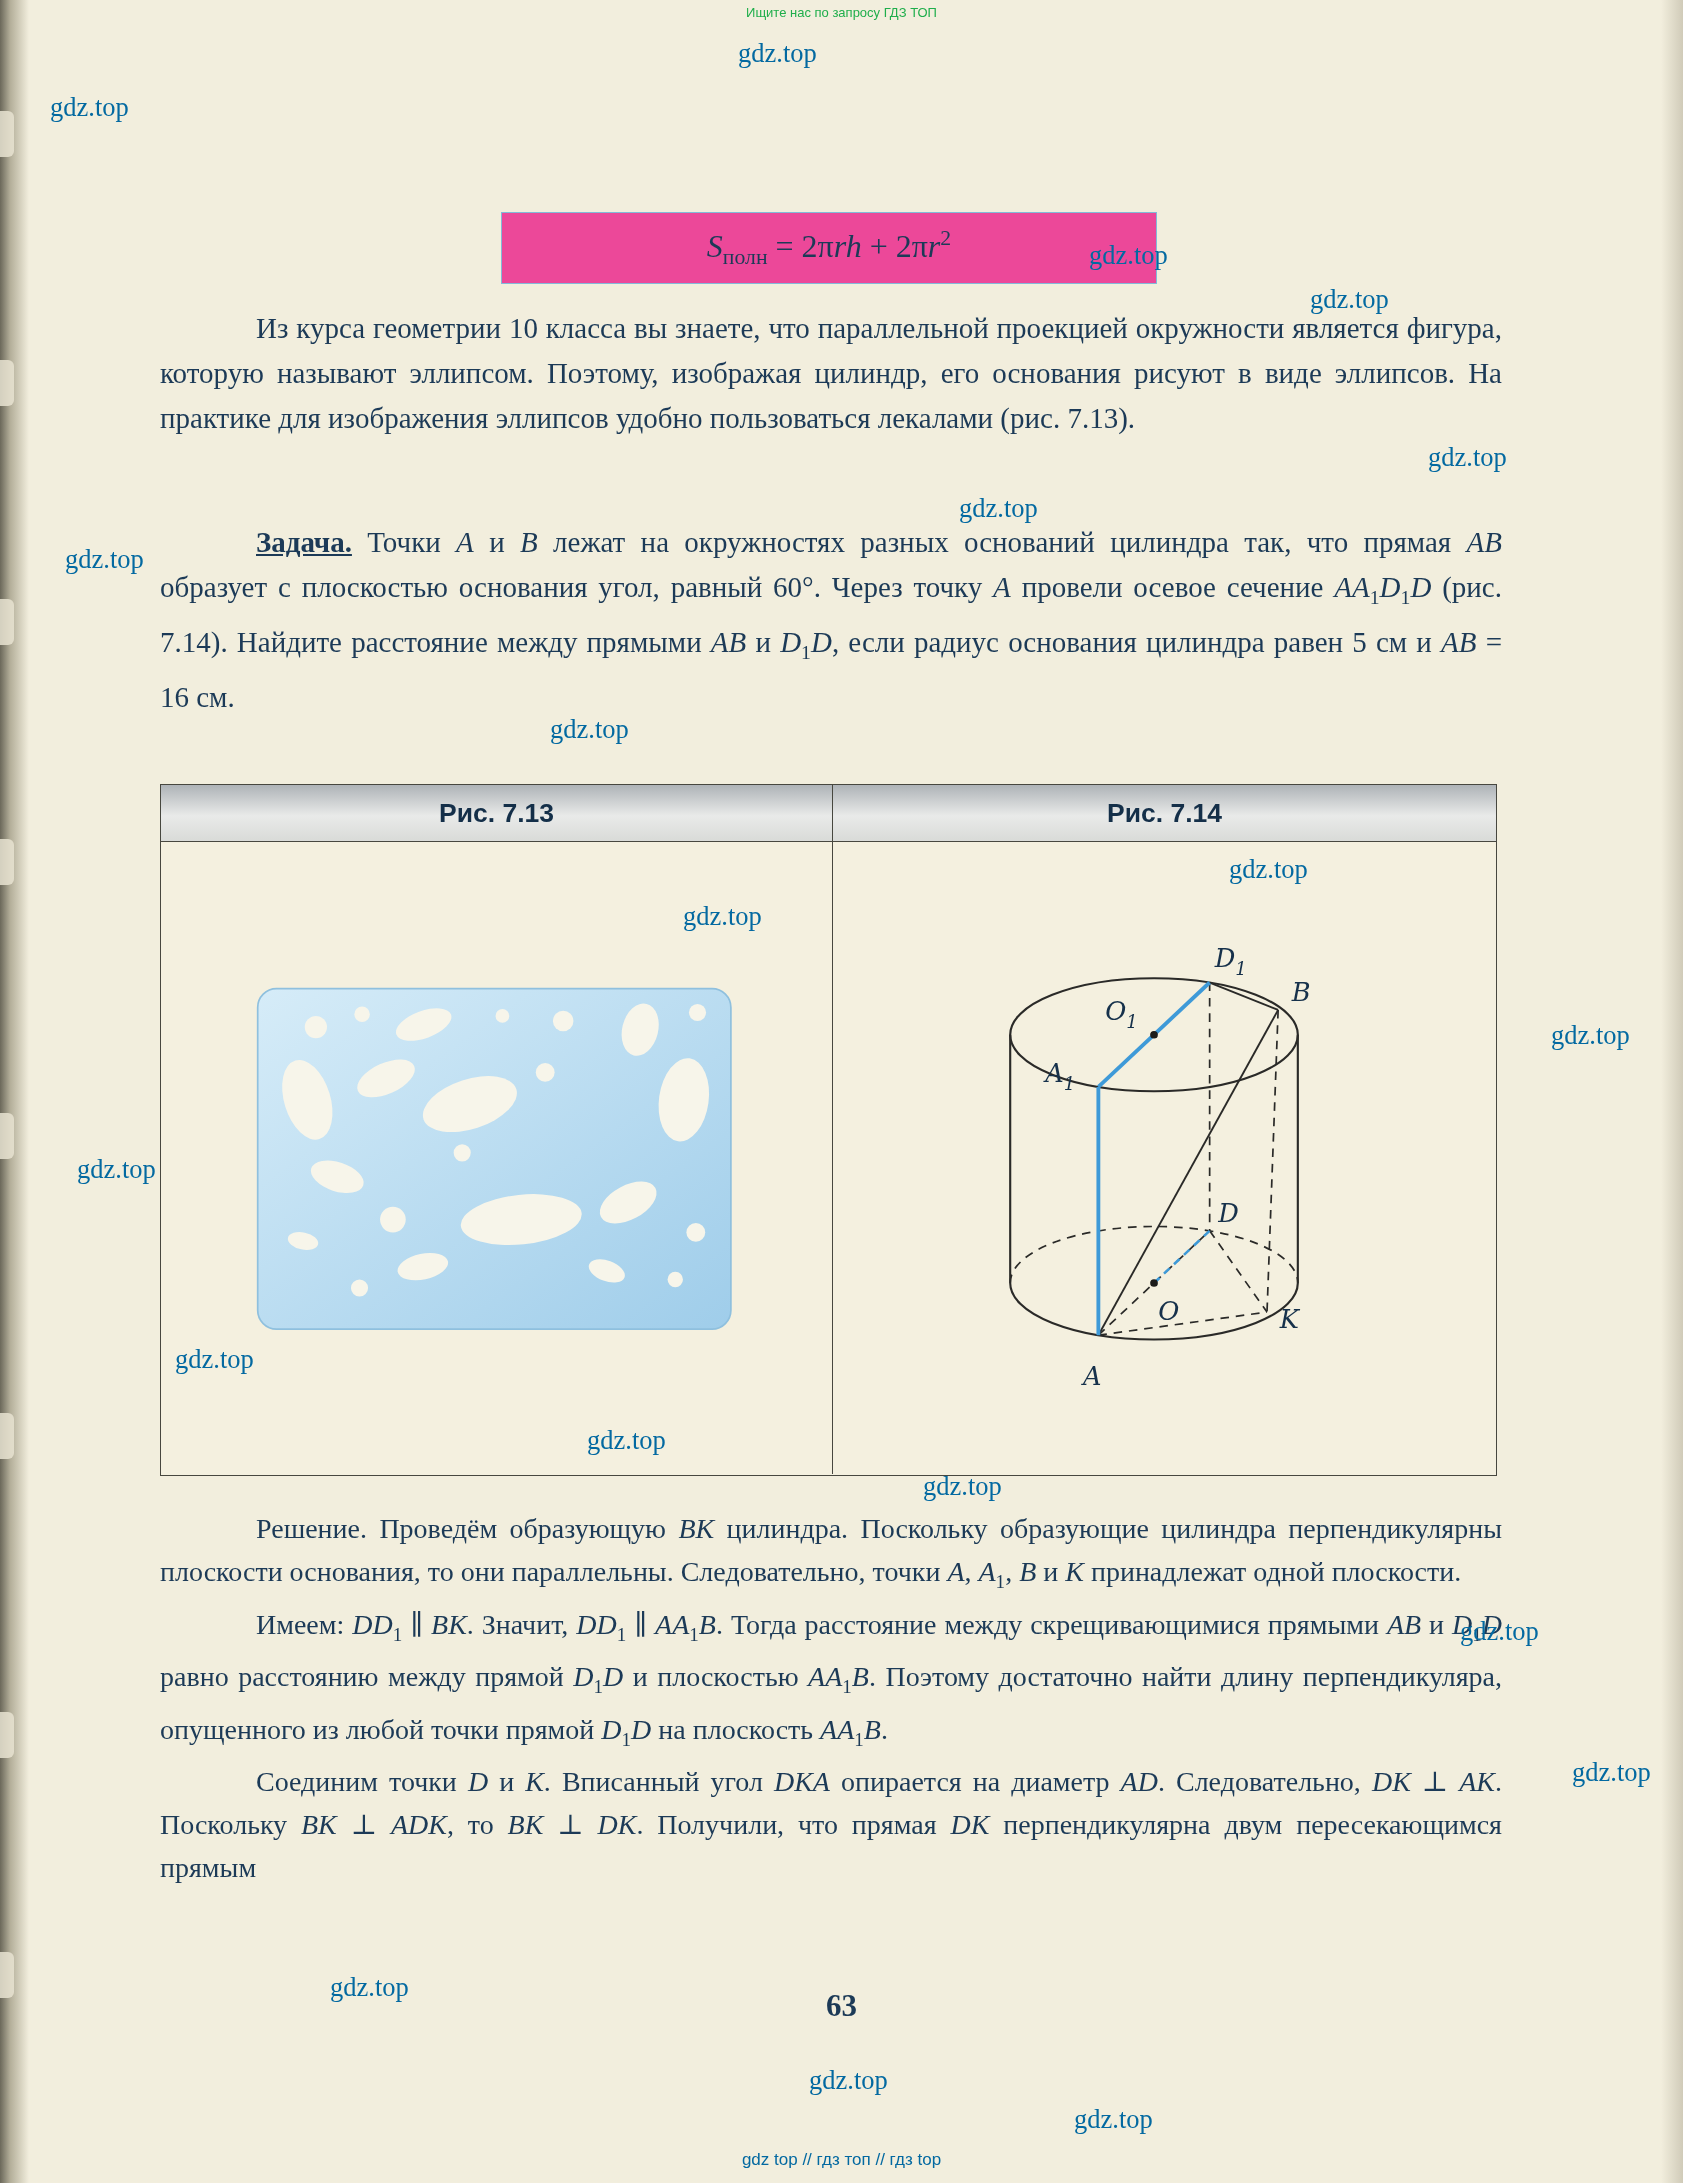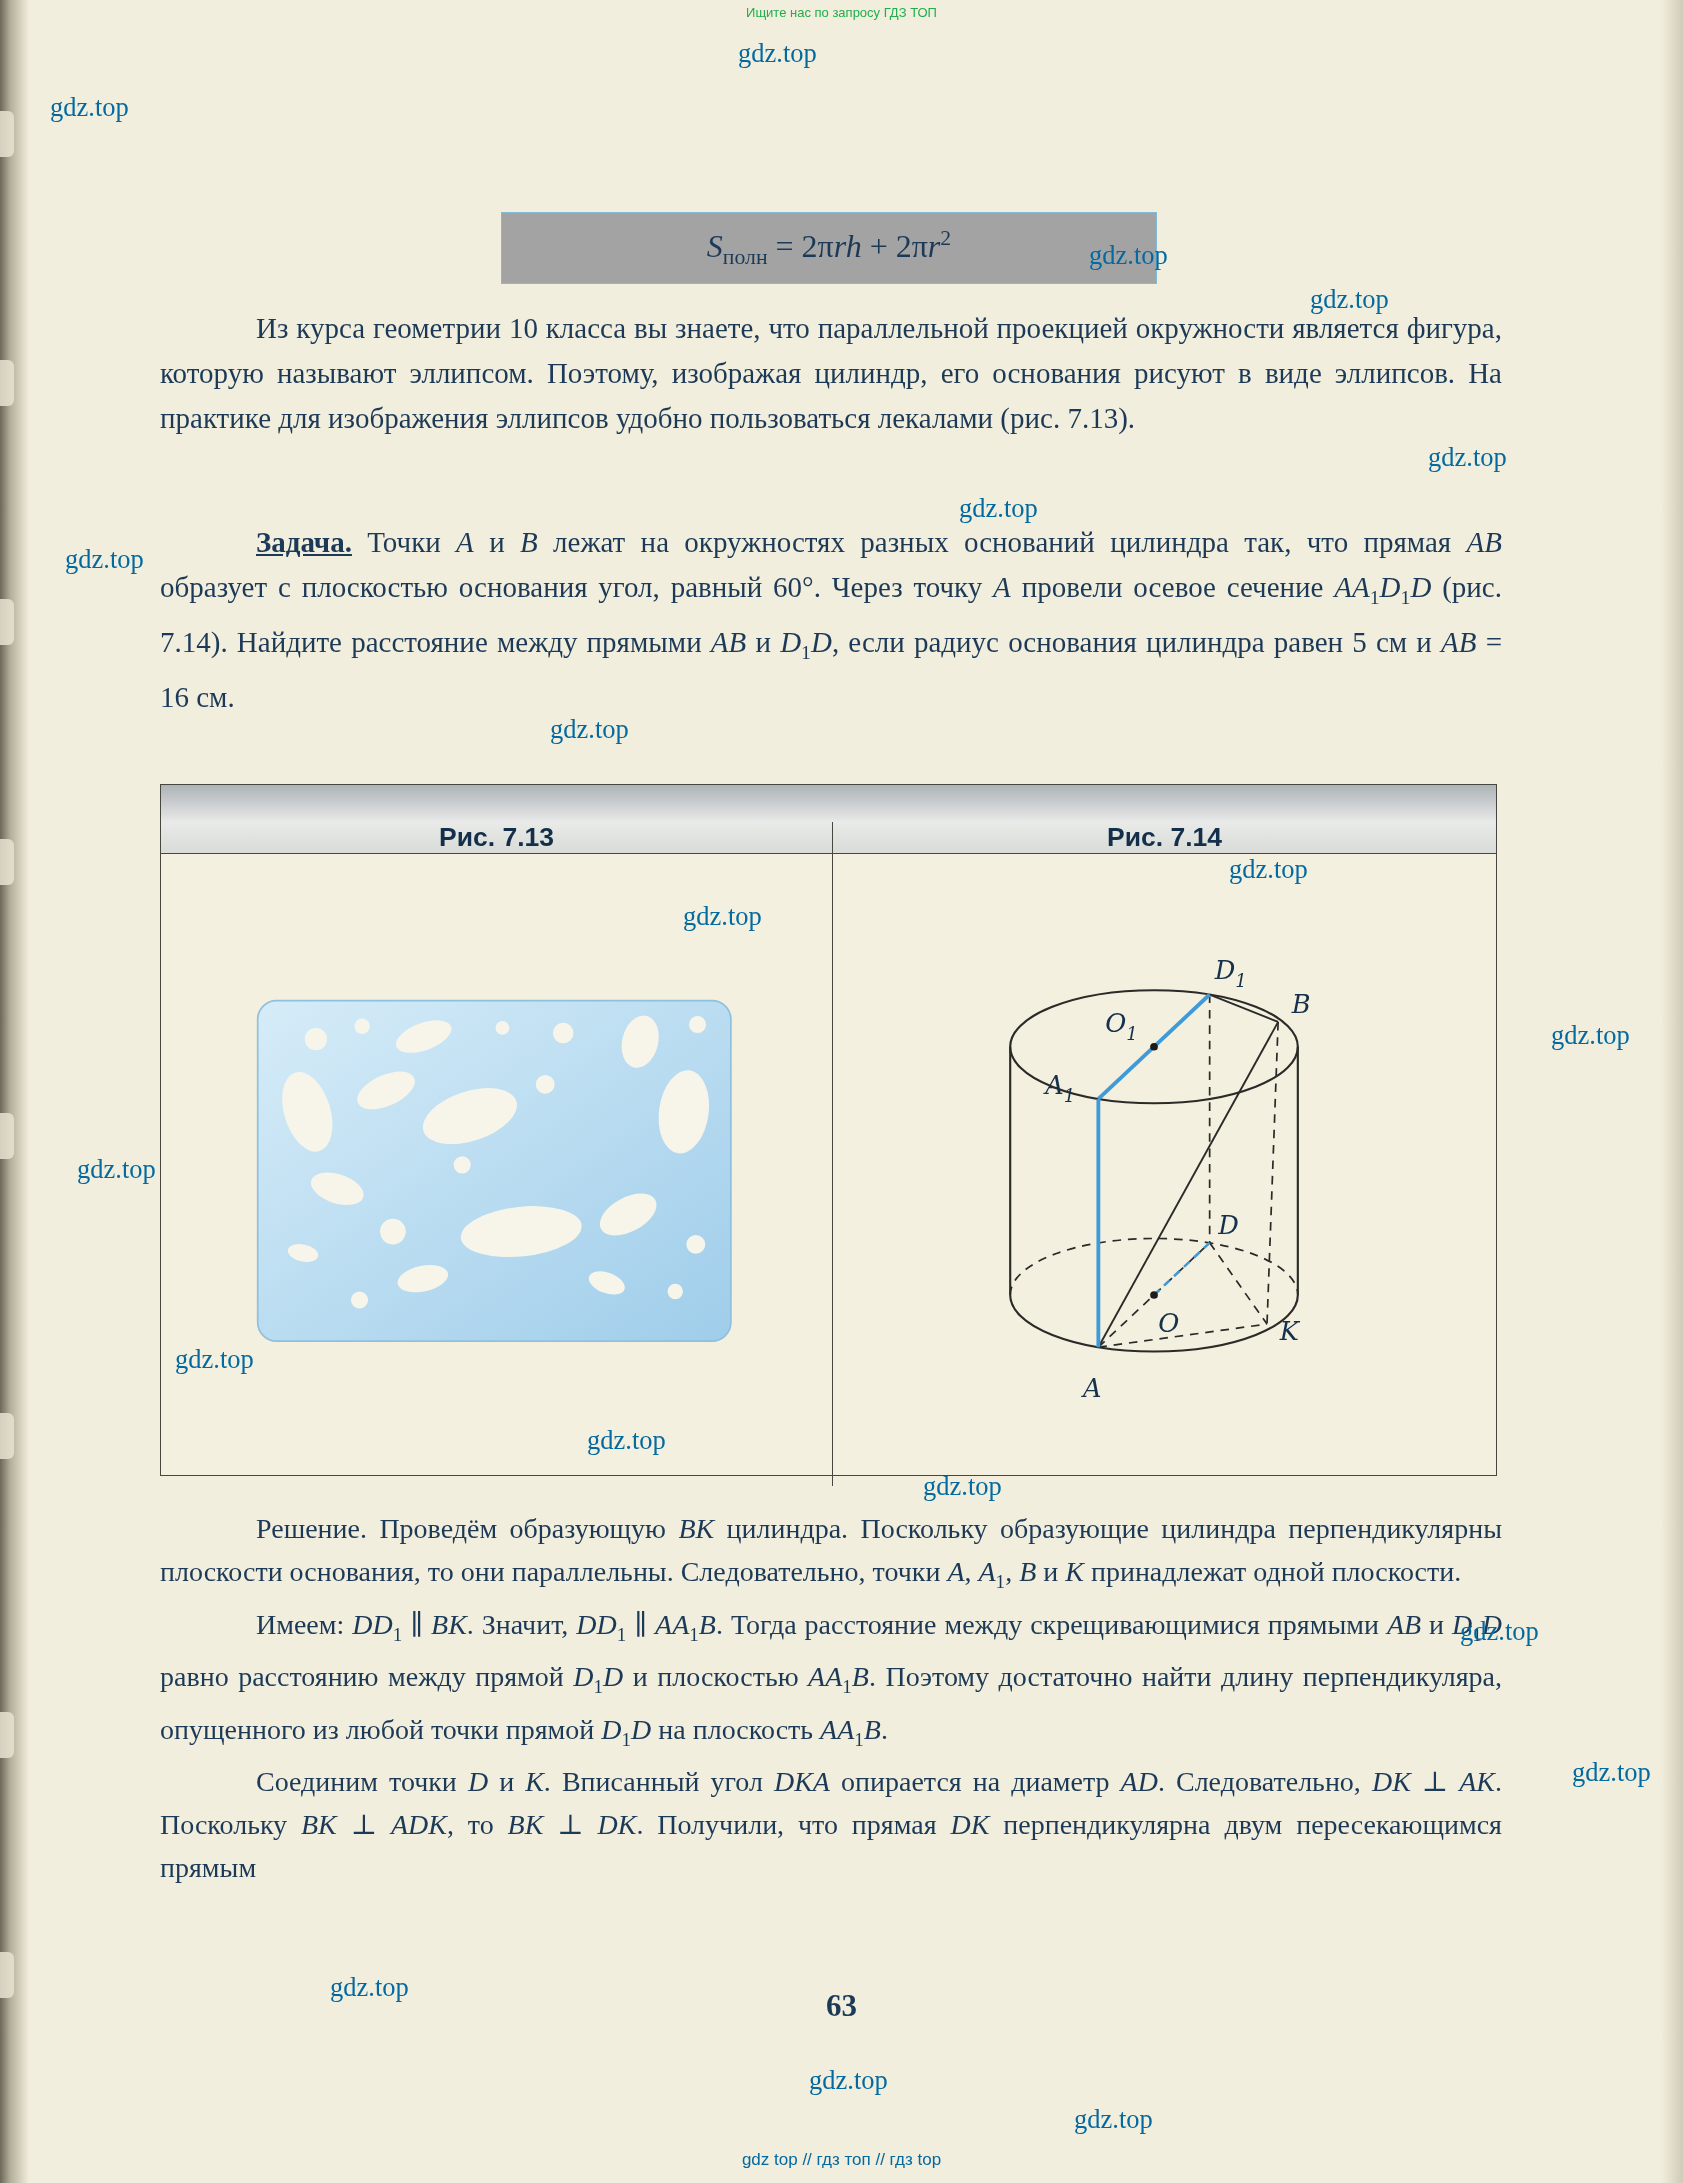--- a/index.html
+++ b/index.html
@@ -38,33 +38,32 @@
   .sol-block { position:absolute; left:160px; top:1507px; width:1342px; }
   .sol-block p {
     text-align:justify; font-size:28px; line-height:43px; text-indent:96px;
   }
   sub { font-size:68%; }
   sup { font-size:68%; }
   i { font-style:italic; }
   .task-lead { font-weight:bold; text-decoration:underline; }
   .formula-box {
     position:absolute; left:501px; top:212px; width:656px; height:72px;
-    border:1.7px solid #82bad9; background:#a3a3a3;
+    border:1.7px solid #82bad9; background:#ec4899;
     display:flex; align-items:center; justify-content:center;
     font-size:32px;
     text-align:center;
   }
   .figure {
     position:absolute; left:160px; top:784px; width:1337px; height:692px;
     border:1.7px solid #47473f; background:#f4f0df;
   }
   .fig-header {
-    display:flex; height:69px; border-bottom:1.7px solid #47473f;
+    display:flex; height:57px; border-bottom:1.7px solid #47473f;
     background:linear-gradient(180deg,#aeb3b7 0%,#e9eae9 55%,#d9dbd8 100%);
-    align-items:flex-end;
   }
   .fig-header .cell {
     display:flex; align-items:center; justify-content:center;
     font-family:"Liberation Sans",sans-serif; font-weight:bold;
     font-size:26.5px; color:#142f49;
   }
   .cell-left { width:672px; border-right:1.7px solid #47473f; }
   .cell-right { flex:1; }
   .fig-body { display:flex; height:632px; }
   .panel-left { width:672px; border-right:1.7px solid #47473f; position:relative; }

